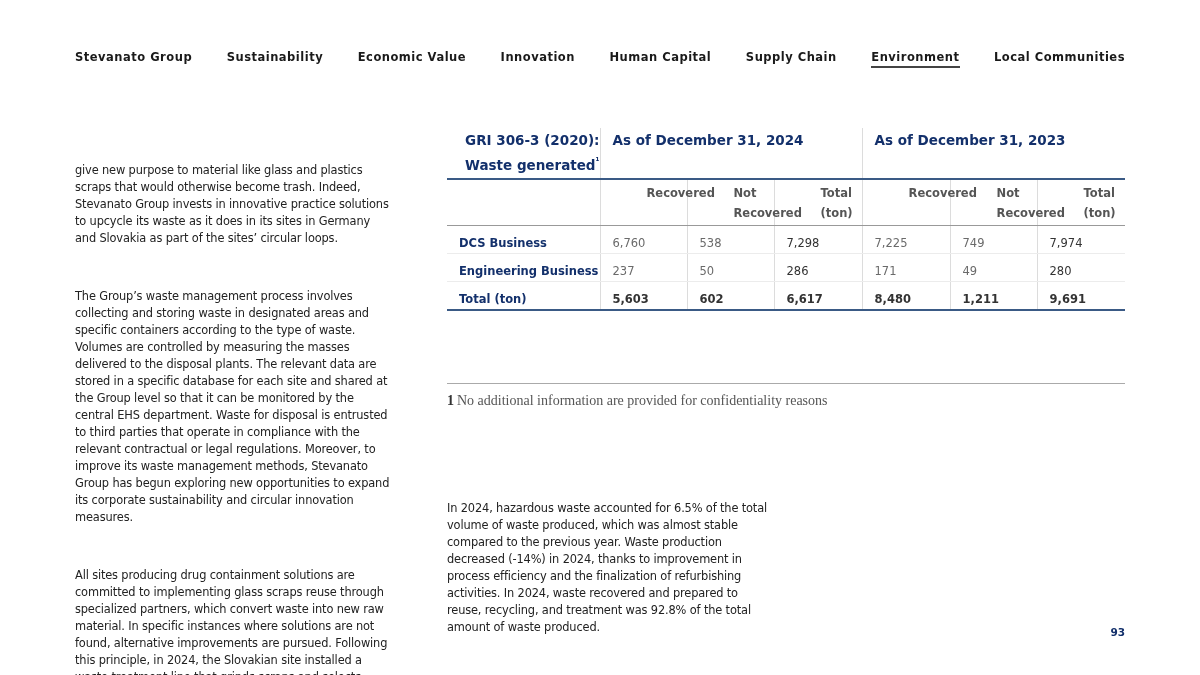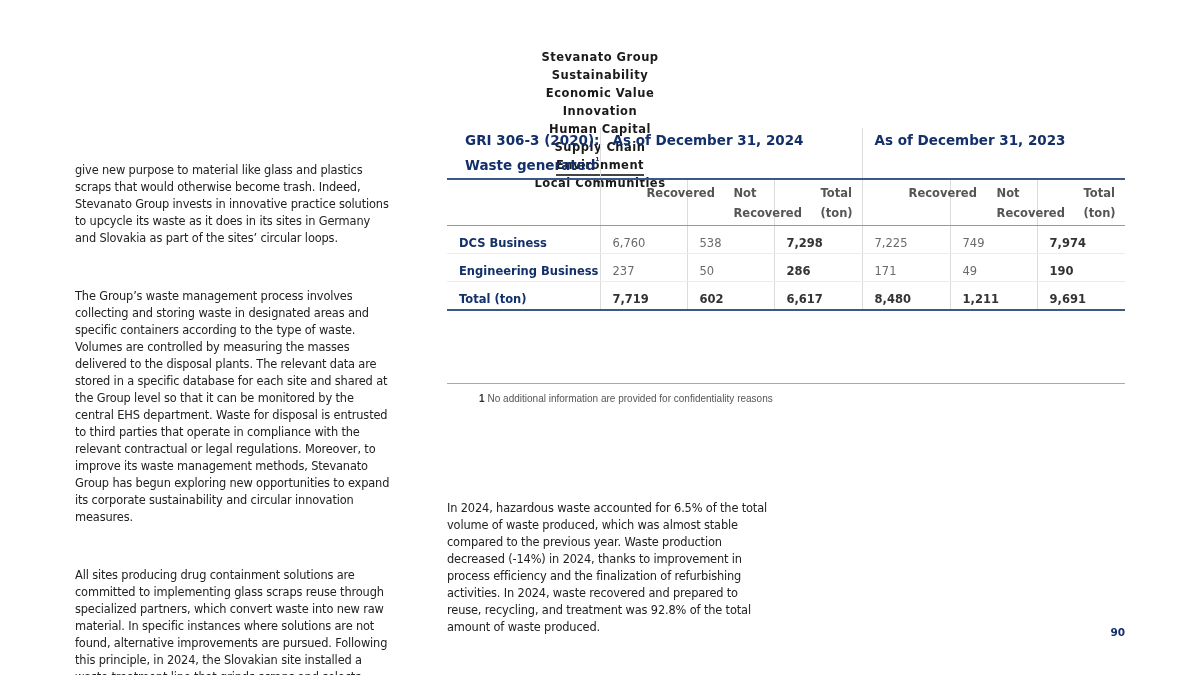--- a/index.html
+++ b/index.html
@@ -8,21 +8,20 @@
       font-family: "DejaVu Sans", "Liberation Sans", sans-serif;
       color: #222222;
     }
     .page { position: relative; width: 1200px; height: 675px; }
 
     
     .topnav {
       position: absolute; left: 75px; right: 75px; top: 50px;
       display: flex; justify-content: space-between; align-items: center;
       height: 18px;
-      flex-direction: column;
     }
     .nav-item {
       font-family: "DejaVu Sans", sans-serif;
       font-size: 11.5px; font-weight: bold; letter-spacing: 0.5px;
       color: #1a1a1a; cursor: pointer; white-space: nowrap;
       padding-bottom: 2px; border-bottom: 2px solid transparent;
     }
     .nav-item.active { border-bottom-color: #444444; }
 
     
@@ -73,37 +72,37 @@
       font-family: "DejaVu Sans", sans-serif;
       font-size: 11.5px; color: #6a6a6a;
       padding: 10px 0 3px 12px; height: 24px;
       border-bottom: 1px solid #ececec;
       border-left: 1px solid #dcdcdc;
       white-space: nowrap;
     }
     .data-row td.label {
       color: #13306b; font-weight: bold; border-left: none;
     }
-    .data-row td.bold { color: #333333; font-weight: bold; }
+    .data-row td.bold { color: #333333; font-weight: normal; }
     .data-row.total td {
       color: #333333; font-weight: bold;
       border-bottom: 2px solid #3a5a85;
       border-top: 1px solid #dcdcdc;
     }
     .data-row.total td.label { color: #13306b; }
 
     
     .footnote-rule {
       position: absolute; left: 447px; width: 678px; top: 383px;
       height: 0; border-top: 1px solid #aaaaaa;
     }
     .footnote {
       position: absolute; left: 447px; top: 393px;
-      font-family: Liberation Sans, sans-serif;
-      font-size: 10px; color: #555555; margin-left: 32px;
+      font-family: Liberation Serif, serif;
+      font-size: 14px; color: #555555;
     }
     .footnote .num { font-weight: bold; color: #333333; margin-right: 3px; }
 
     
     .right-col {
       position: absolute; left: 447px; top: 459px; width: 320px;
     }
 
     .page-number {
       position: absolute; right: 75px; top: 626px;
@@ -173,39 +172,39 @@
           <td>749</td>
           <td class="bold">7,974</td>
         </tr>
         <tr class="data-row">
           <td class="label">Engineering Business</td>
           <td>237</td>
           <td>50</td>
           <td class="bold">286</td>
           <td>171</td>
           <td>49</td>
-          <td class="bold">190</td>
+          <td class="bold">280</td>
         </tr>
         <tr class="data-row total">
           <td class="label">Total (ton)</td>
-          <td>7,719</td>
+          <td>5,603</td>
           <td>602</td>
           <td>6,617</td>
           <td>8,480</td>
           <td>1,211</td>
           <td>9,691</td>
         </tr>
       </tbody>
     </table>
   </div>
 
   <div class="footnote-rule"></div>
   <div class="footnote">
     <span class="num">1</span><span>No additional information are provided for confidentiality reasons</span>
   </div>
 
   <div class="right-col">
     <p class="para">In 2024, hazardous waste accounted for 6.5% of the total volume of waste produced, which was almost stable compared to the previous year. Waste production decreased (-14%) in 2024, thanks to improvement in process efficiency and the finalization of refurbishing activities. In 2024, waste recovered and prepared to reuse, recycling, and treatment was 92.8% of the total amount of waste produced.</p>
   </div>
 
-  <div class="page-number">90</div>
+  <div class="page-number">93</div>
 
 </div>
 
 </body></html>

